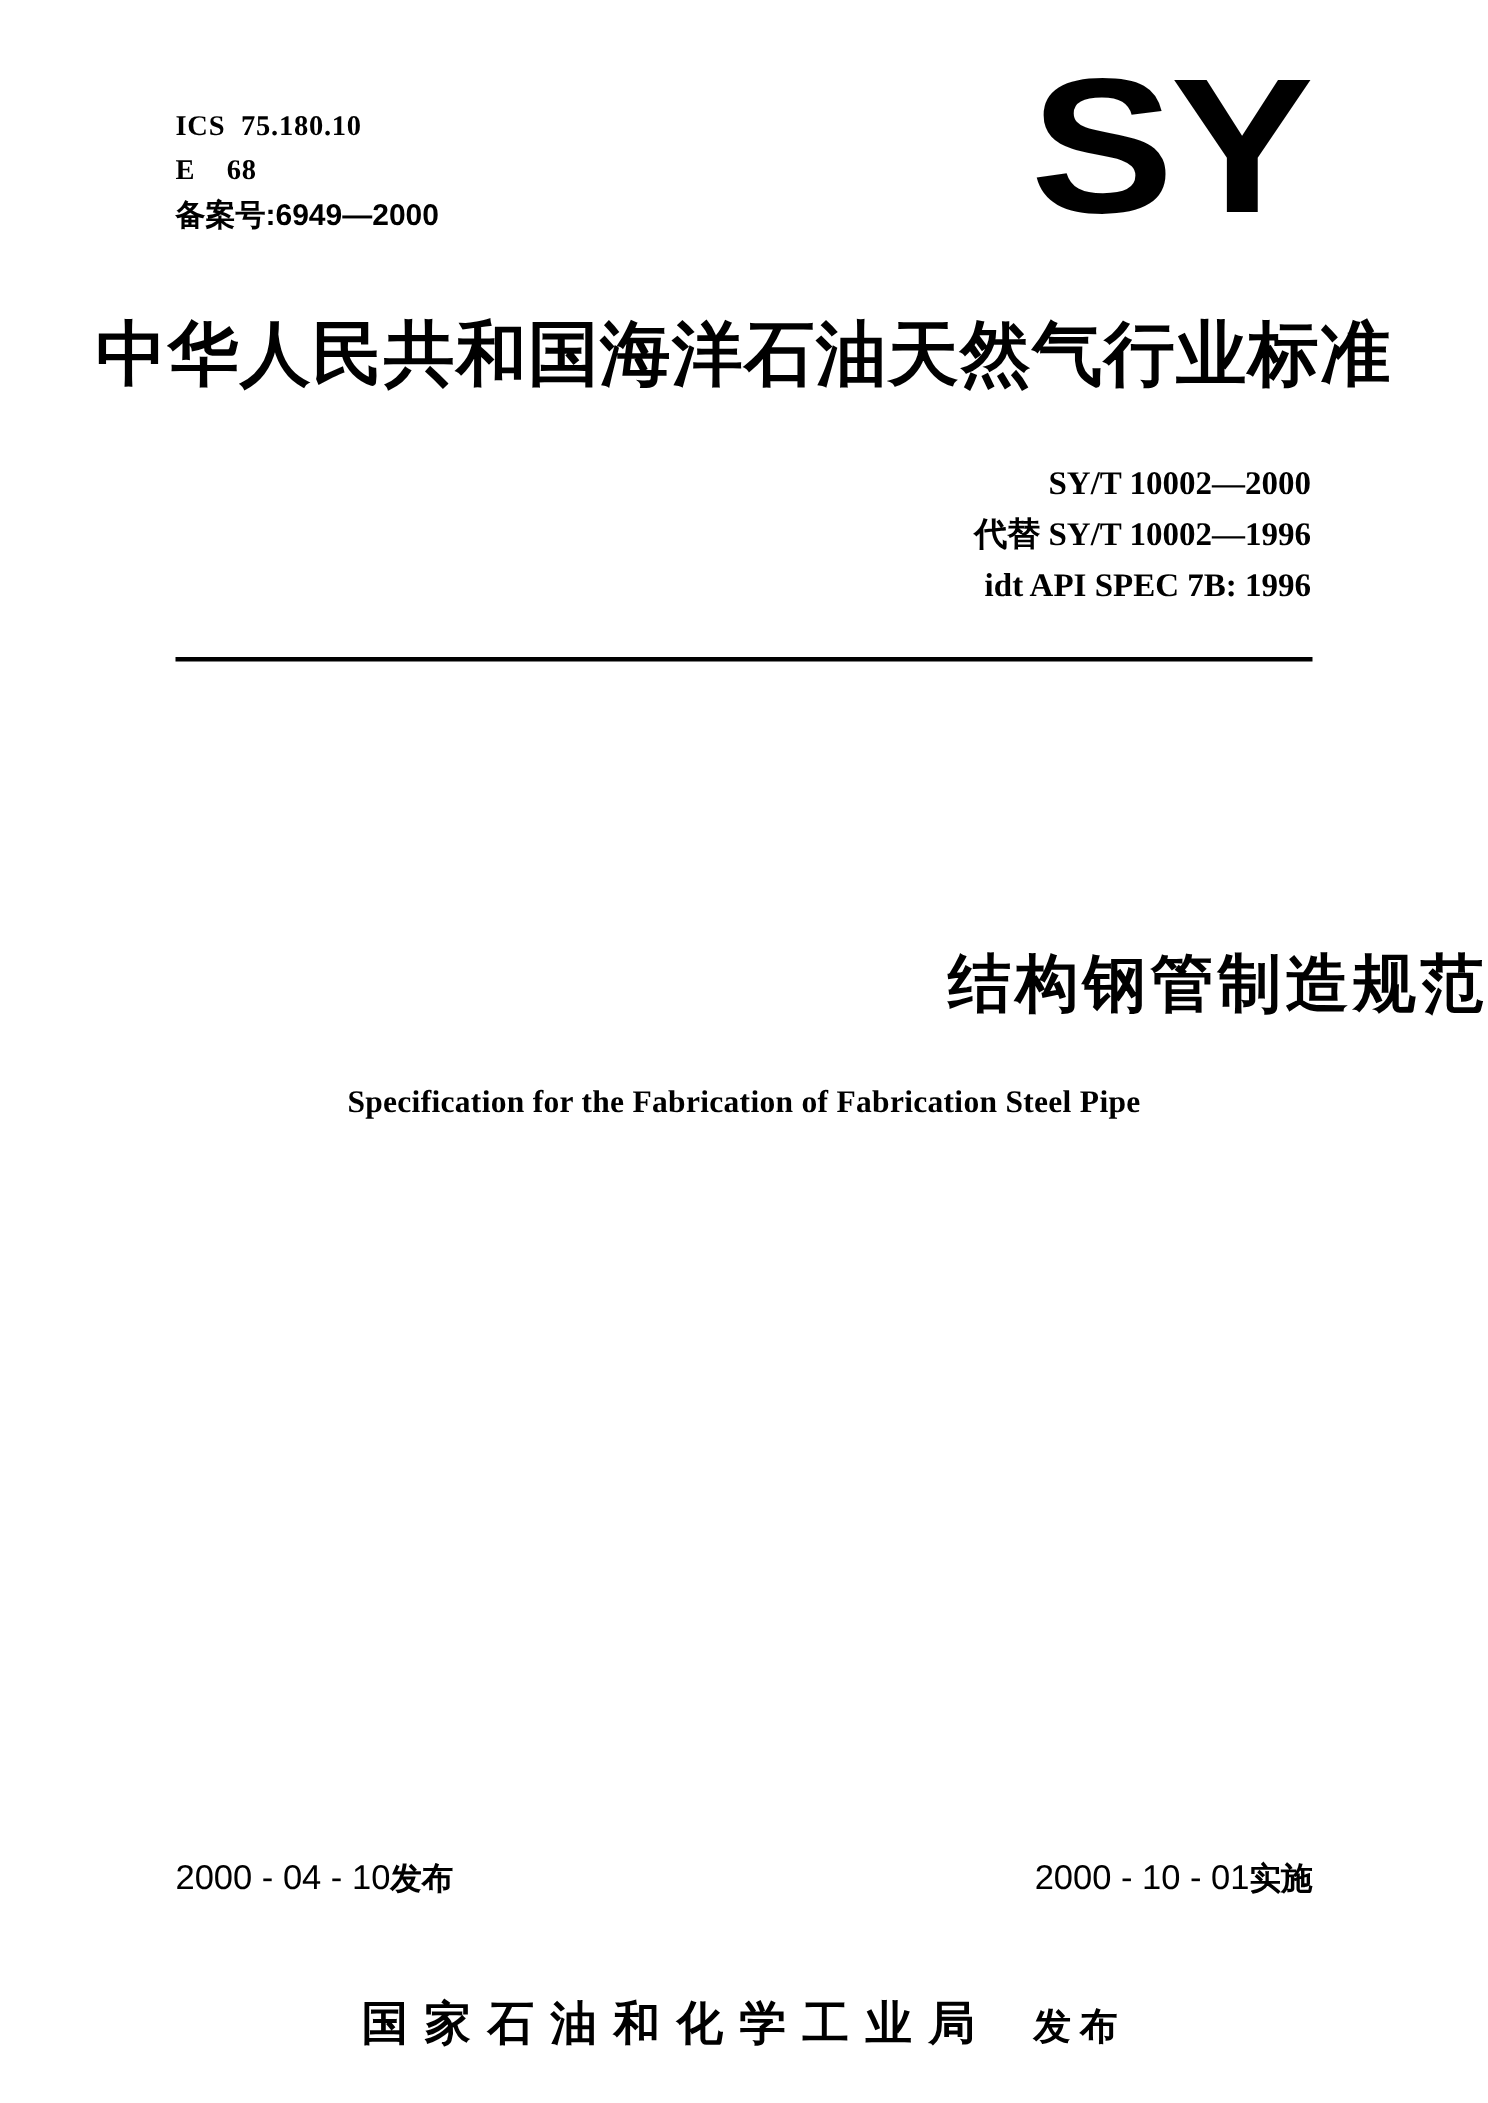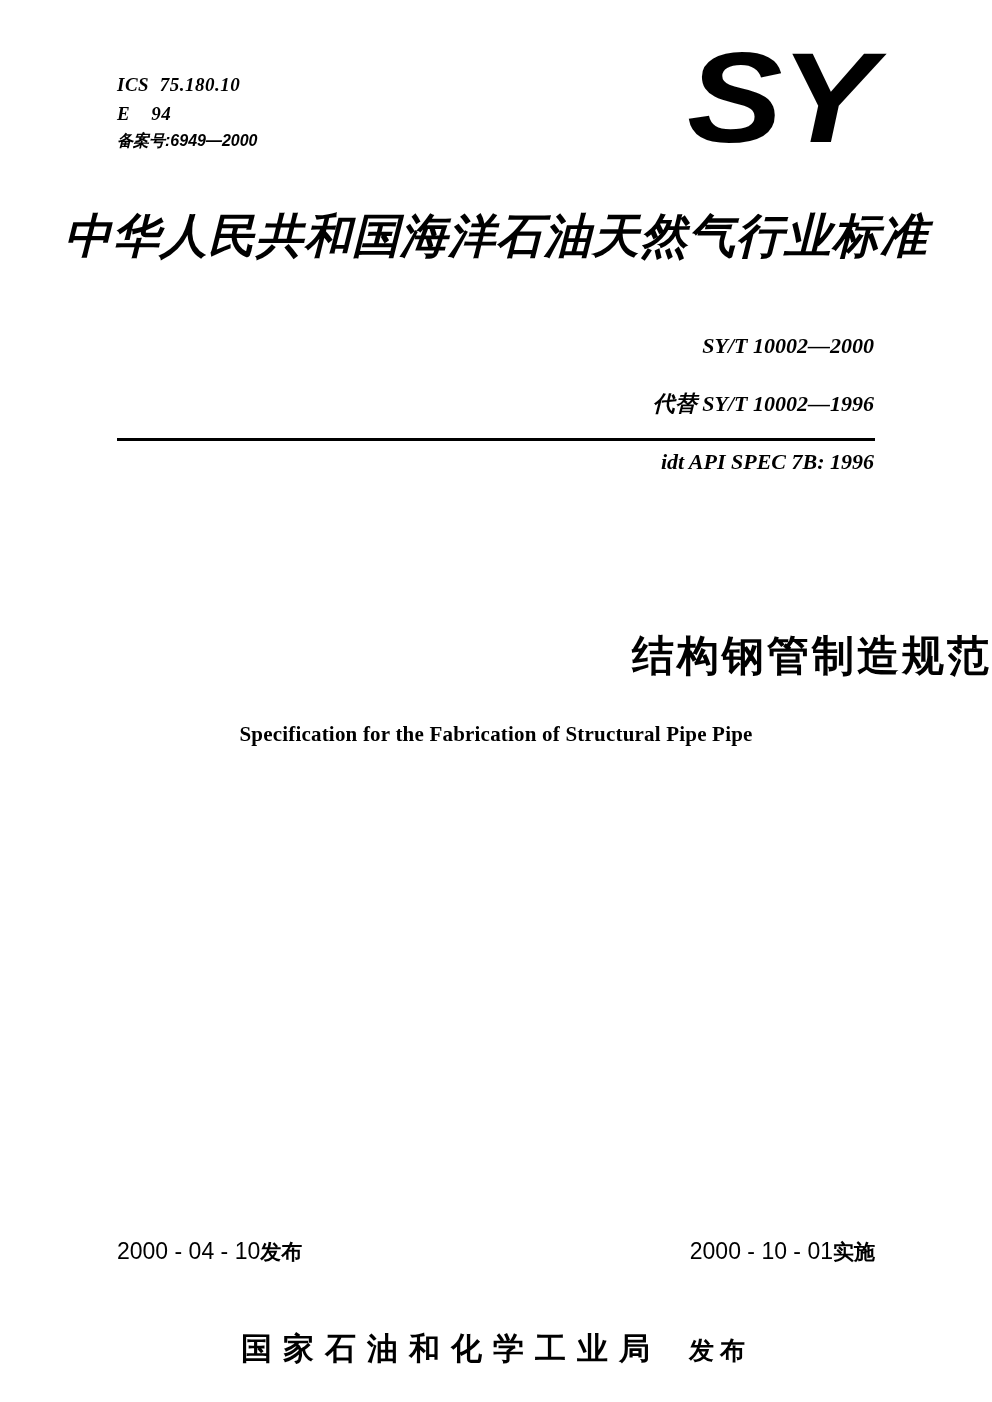--- a/index.html
+++ b/index.html
@@ -20,38 +20,37 @@
     overflow: hidden;
   }
 
   
   .header-zone {
     position: absolute;
     left: 0;
     top: 0;
     width: 992px;
     height: 340px;
-    font-style: italic;
   }
 
   .ics-block {
     position: absolute;
     left: 117px;
     top: 70px;
     font-family: "Liberation Serif", serif;
     line-height: 1.55;
   }
   .ics-line {
     font-weight: bold;
     font-size: 19px;
     letter-spacing: 0.5px;
     white-space: pre;
   }
   .ics-line.small {
-    font-size: 16px;
+    font-size: 20px;
     font-family: "Liberation Sans", sans-serif;
     letter-spacing: 0px;
   }
 
   .sy-logo {
     position: absolute;
     right: 118px;
     top: 34px;
     font-family: "Liberation Sans", sans-serif;
     font-weight: bold;
@@ -77,21 +76,21 @@
   .std-codes {
     position: absolute;
     right: 118px;
     top: 305px;
     text-align: right;
     font-family: "Liberation Serif", serif;
     font-weight: bold;
     font-size: 22px;
     line-height: 1.55;
   }
-  .std-codes div { white-space: nowrap; margin-top: 24px; }
+  .std-codes div { white-space: nowrap; }
 
   .rule {
     position: absolute;
     left: 117px;
     top: 438px;
     width: 758px;
     height: 3px;
     background: #000000;
   }
 
@@ -150,39 +149,39 @@
 </style>
 </head>
 <body>
 
 <div class="page">
 
   <div class="header-zone">
 
     <div class="ics-block">
       <div class="ics-line">ICS  75.180.10</div>
-      <div class="ics-line">E    94</div>
+      <div class="ics-line">E    68</div>
       <div class="ics-line small">备案号:6949—2000</div>
     </div>
 
     <div class="sy-logo">SY</div>
 
     <div class="main-title-cn">中华人民共和国海洋石油天然气行业标准</div>
 
     <div class="std-codes">
       <div>SY/T 10002—2000</div>
       <div>代替 SY/T 10002—1996</div>
       <div>idt API SPEC 7B: 1996</div>
     </div>
 
     <div class="rule"></div>
   </div>
 
   <div class="doc-title-cn">结构钢管制造规范</div>
-  <div class="doc-title-en">Specification for the Fabrication of Structural Pipe Pipe</div>
+  <div class="doc-title-en">Specification for the Fabrication of Fabrication Steel Pipe</div>
 
   <div class="date-row">
     <div class="date-item">
       <span>2000 - 04 - 10</span><span class="cn">发布</span>
     </div>
     <div class="date-item">
       <span>2000 - 10 - 01</span><span class="cn">实施</span>
     </div>
   </div>
 

